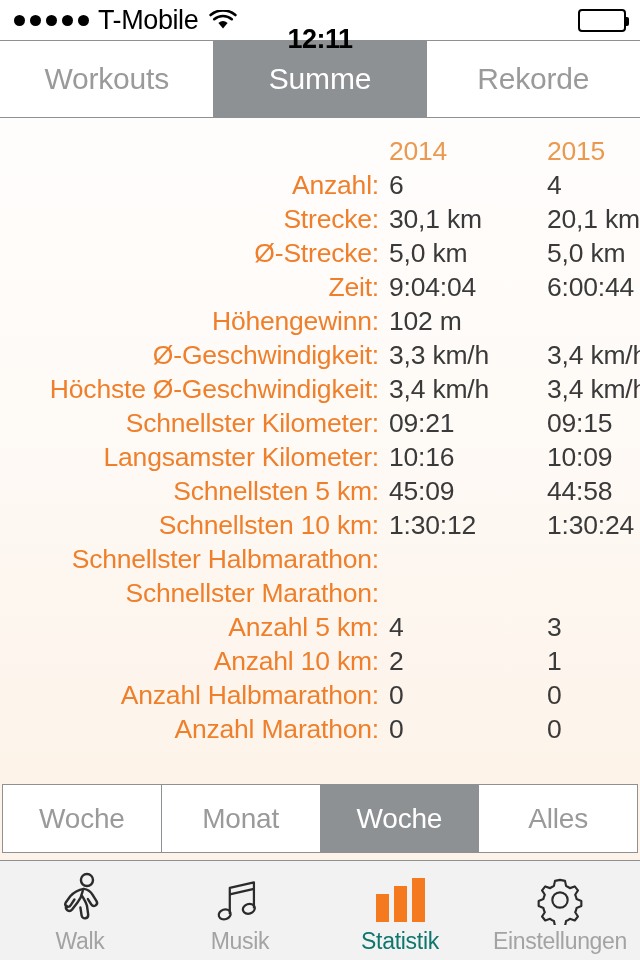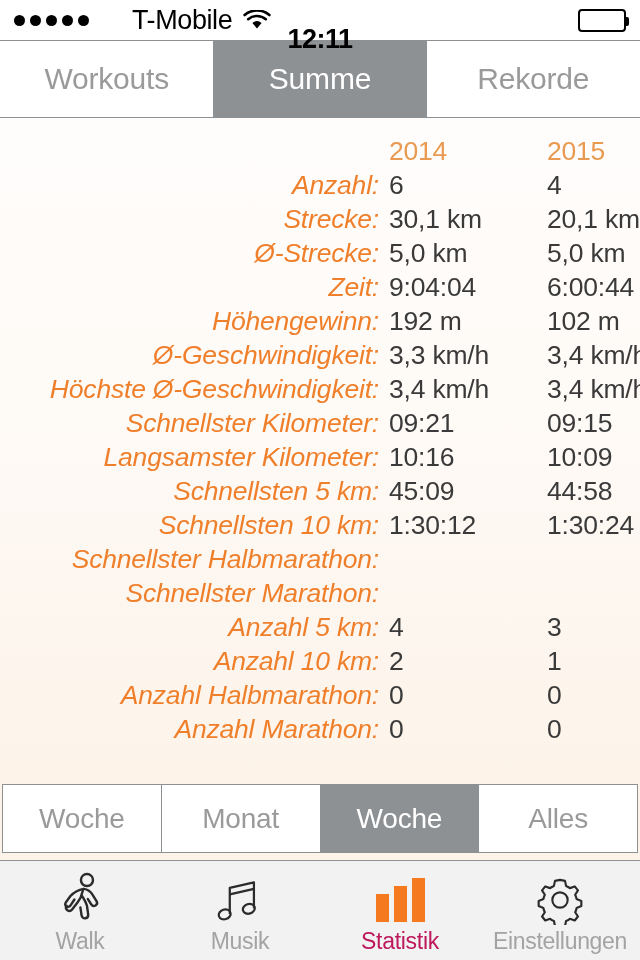--- a/index.html
+++ b/index.html
@@ -49,21 +49,20 @@
     width: 11px;
     height: 11px;
     border-radius: 50%;
     background: #000000;
   }
   .carrier {
     font-size: 27px;
     color: #000000;
     letter-spacing: -0.4px;
     line-height: 1;
-    margin-left: 34px;
   }
   .wifi-icon {
     display: block;
     width: 28px;
     height: 21px;
     margin-left: 2px;
   }
   .status-time {
     position: absolute;
     left: 0;
@@ -153,21 +152,20 @@
     height: 34px;
   }
   .row .lbl {
     width: 340px;
     flex: 0 0 340px;
     text-align: right;
     color: #ef7f2a;
     font-size: 26.5px;
     letter-spacing: -0.2px;
     white-space: nowrap;
-    font-style: italic;
   }
   .row .v {
     flex: 0 0 158px;
     width: 158px;
     padding-left: 10px;
     box-sizing: border-box;
     color: #3a3a3a;
     font-size: 26.5px;
     letter-spacing: -0.2px;
     white-space: nowrap;
@@ -248,21 +246,21 @@
     display: flex;
     align-items: center;
     justify-content: center;
   }
   .tab .tlabel {
     font-size: 23px;
     color: #a3a3a3;
     letter-spacing: -0.3px;
     line-height: 1;
   }
-  .tab.active .tlabel { color: #be185d; }
+  .tab.active .tlabel { color: #0f766e; }
 
   .bars-icon {
     display: flex;
     align-items: flex-end;
     gap: 5px;
     height: 44px;
   }
   .bars-icon i {
     display: block;
     width: 13px;
@@ -332,21 +330,20 @@
           <div class="v">5,0 km</div>
           <div class="v">5,0 km</div>
         </div>
         <div class="row">
           <div class="lbl">Zeit:</div>
           <div class="v">9:04:04</div>
           <div class="v">6:00:44</div>
         </div>
         <div class="row">
           <div class="lbl">Höhengewinn:</div>
-          <div class="v">192 m</div>
           <div class="v">102 m</div>
         </div>
         <div class="row">
           <div class="lbl">Ø-Geschwindigkeit:</div>
           <div class="v">3,3 km/h</div>
           <div class="v">3,4 km/h</div>
         </div>
         <div class="row">
           <div class="lbl">Höchste Ø-Geschwindigkeit:</div>
           <div class="v">3,4 km/h</div>

